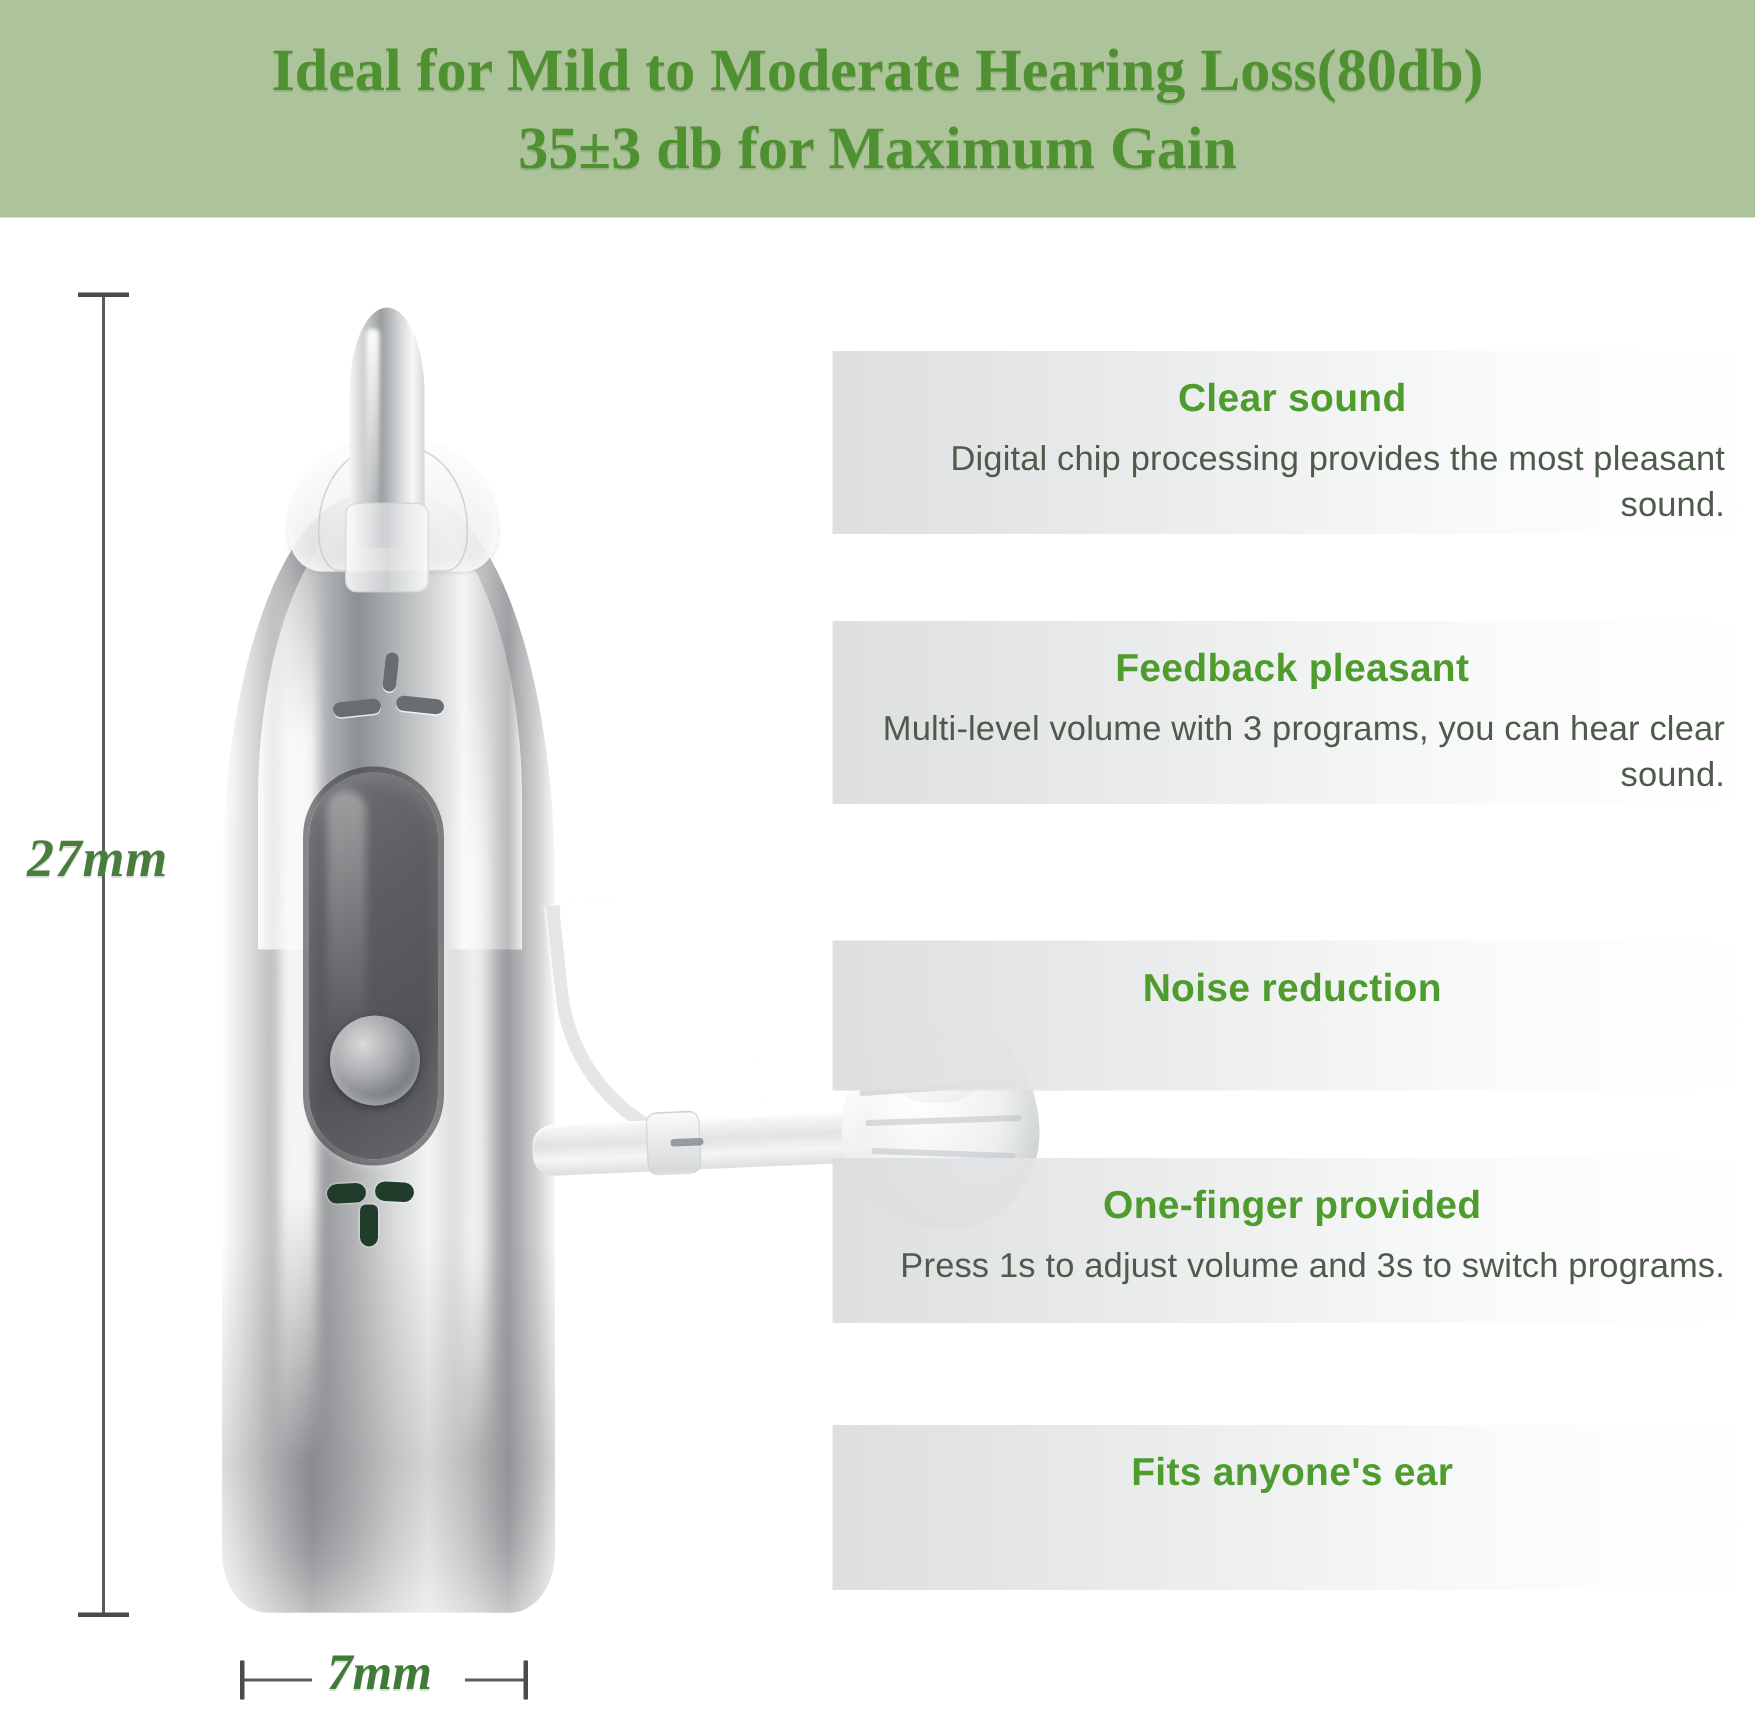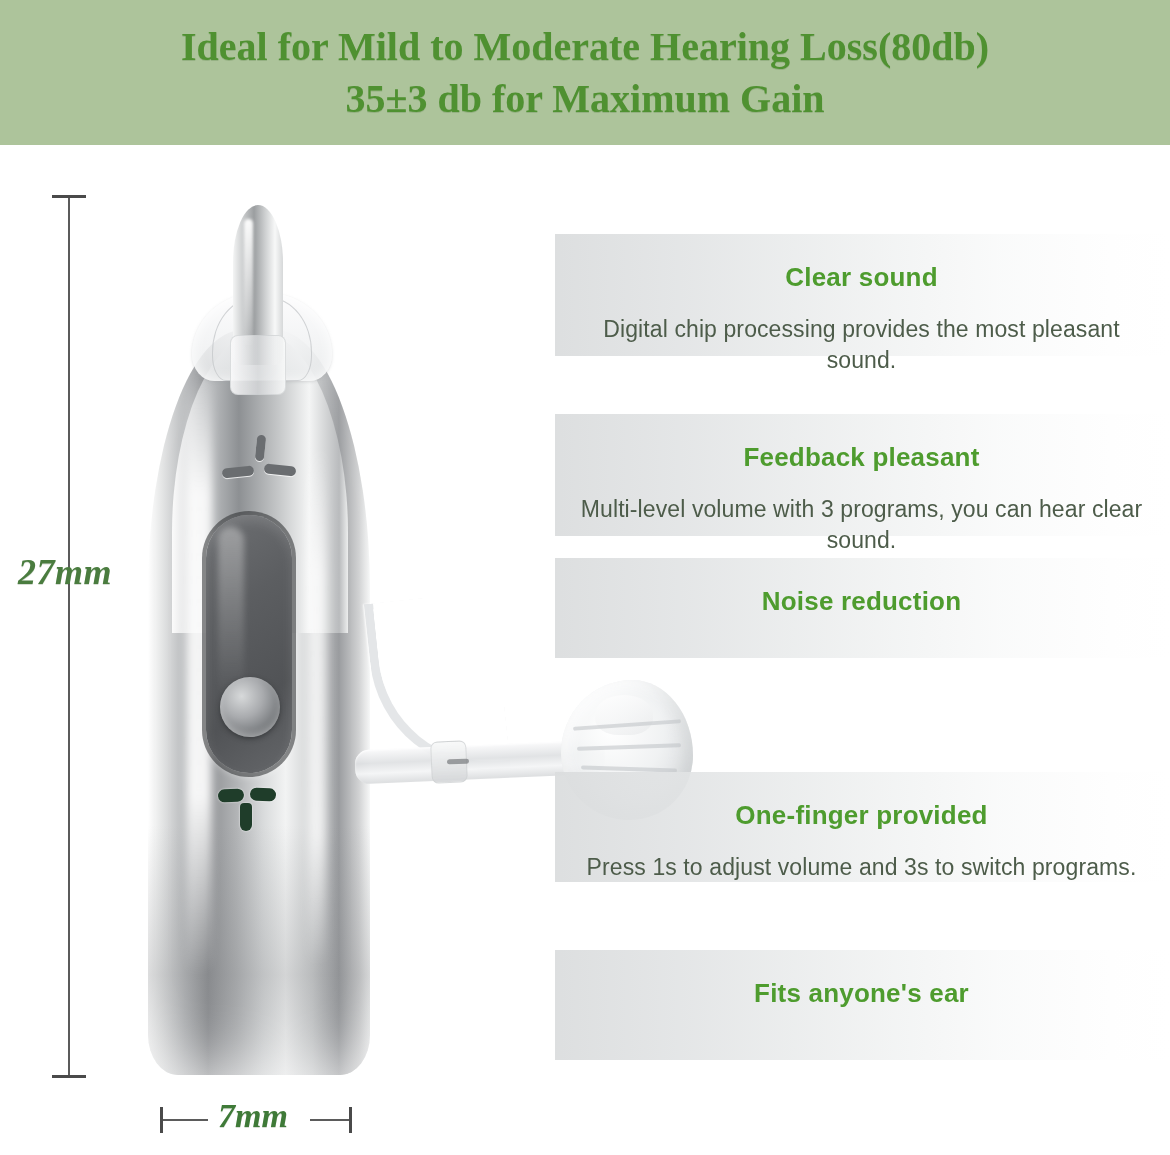--- a/index.html
+++ b/index.html
@@ -226,39 +226,38 @@
        rgba(226,228,229,.9) 22%,
        rgba(236,238,238,.8) 48%,
        rgba(246,247,247,.6) 72%,
        rgba(252,252,252,.35) 90%,
        rgba(255,255,255,.15) 100%);
     box-sizing:border-box;
     padding:14px 20px 14px 18px;
   }
   .p1{top:234px;height:122px;}
   .p2{top:414px;height:122px;}
-  .p3{top:558px;height:100px;}
+  .p3{top:627px;height:100px;}
   .p4{top:772px;height:110px;}
   .p5{top:950px;height:110px;}
 
   .panel-title{
     color:#4e9c2e;
     font-size:26px;
     font-weight:bold;
     text-align:center;
     line-height:34px;
     letter-spacing:.2px;
-    margin-top:12px;
   }
   .panel-body{
     color:#4d5c4a;
     font-size:23px;
     line-height:31px;
-    text-align:center;
-    margin-top:20px;
+    text-align:right;
+    margin-top:8px;
     letter-spacing:.1px;
   }
 </style>
 </head>
 <body>
 
 <div id="stage">
 
   <div class="header">
     <div class="header-line">Ideal for Mild to Moderate Hearing Loss(80db)</div>

